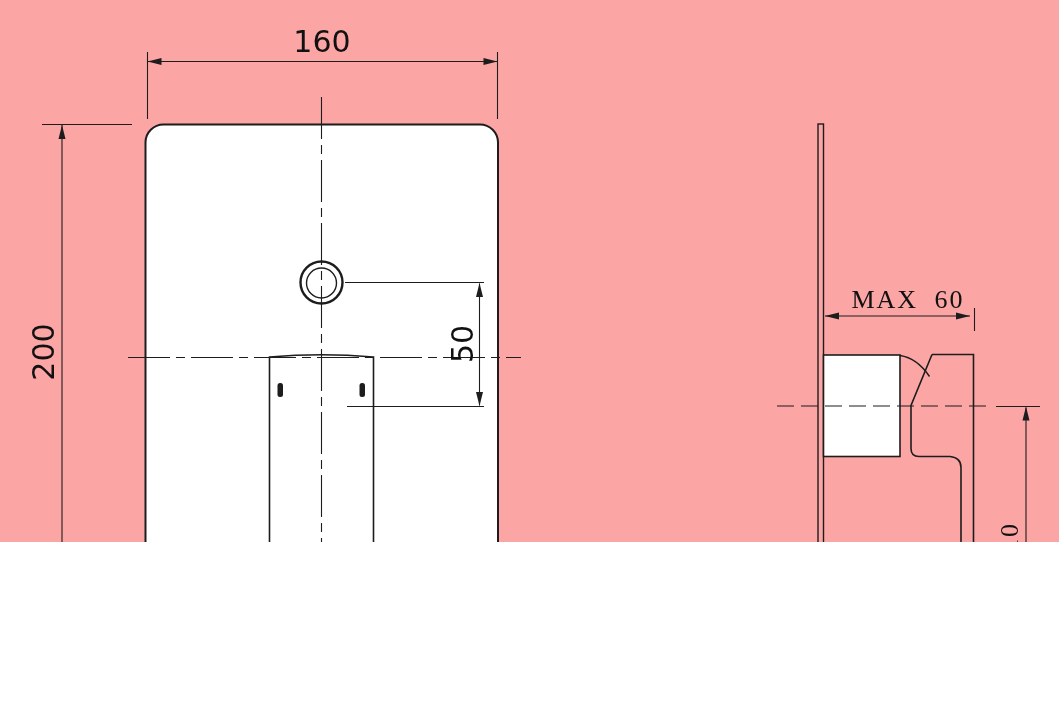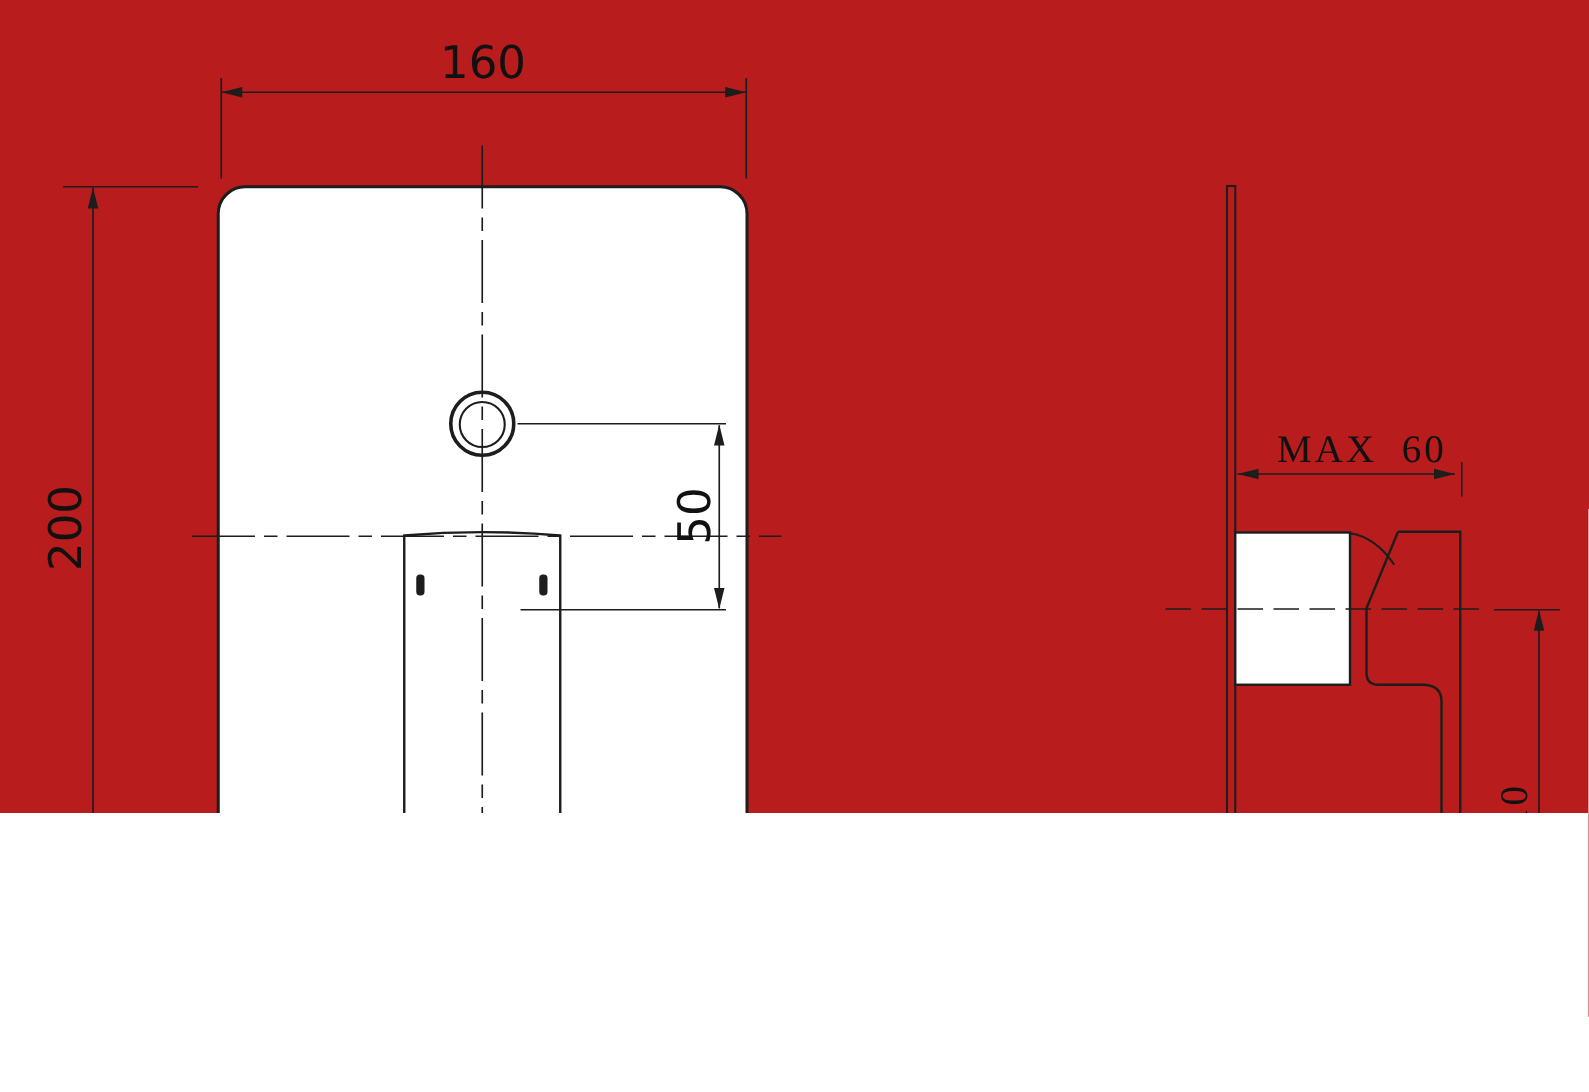--- a/index.html
+++ b/index.html
@@ -5,21 +5,21 @@
   html, body {
     margin: 0;
     padding: 0;
     background: #ffffff;
     font-family: "DejaVu Sans", sans-serif;
   }
   .canvas {
     position: relative;
     width: 1059px;
     height: 542px;
-    background: #b91c1c;
+    background: #fca5a5;
     overflow: hidden;
   }
   svg { display: block; }
   .outline   { fill: none; stroke: #1d1d1d; stroke-width: 1.6; }
   .outline-w { fill: #ffffff; stroke: #1d1d1d; stroke-width: 1.6; }
   .plate     { fill: #ffffff; stroke: #1d1d1d; stroke-width: 2; }
   .thin      { fill: none; stroke: #1d1d1d; stroke-width: 1.4; }
   .dimline   { fill: none; stroke: #1d1d1d; stroke-width: 1.1; }
   .centerline{ fill: none; stroke: #1d1d1d; stroke-width: 1.1; }
   .arrow     { fill: #1d1d1d; stroke: none; }

